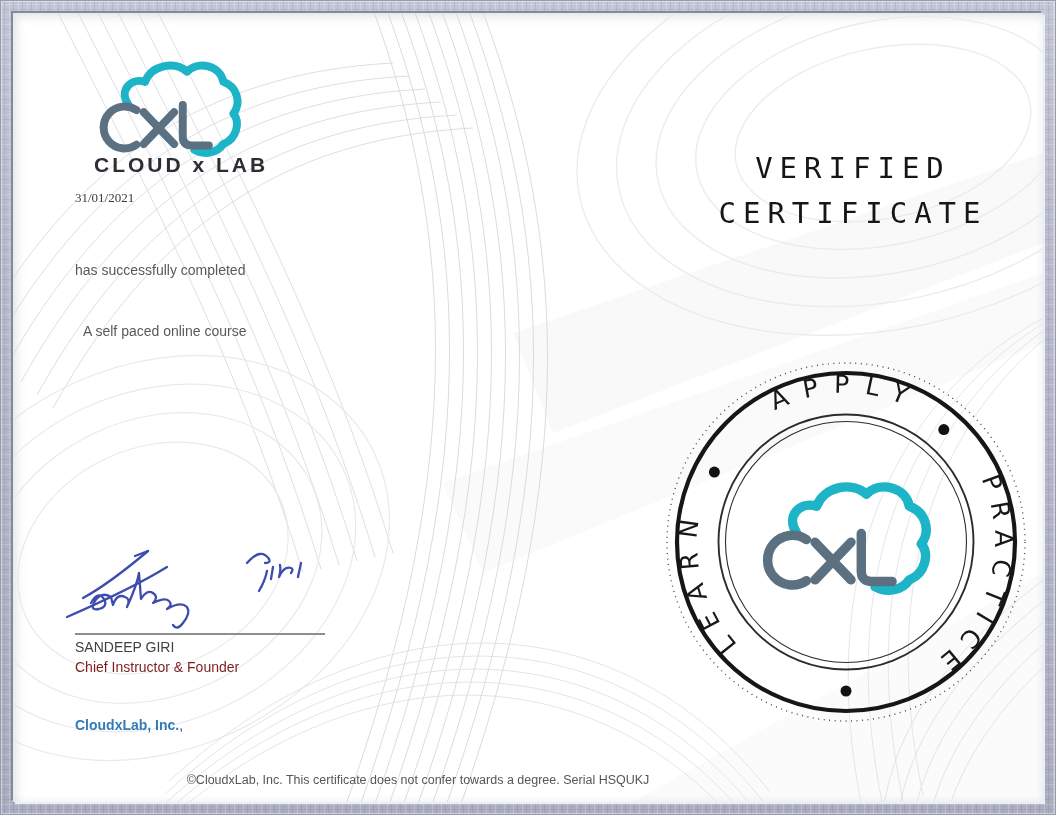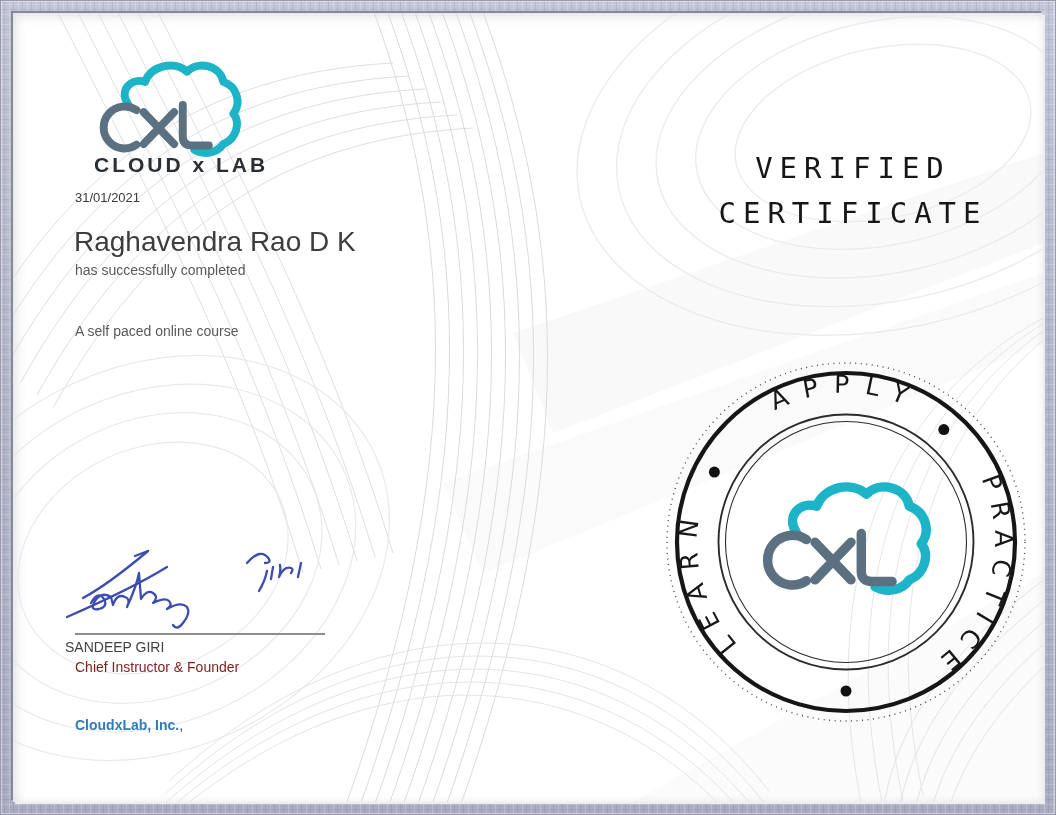--- a/index.html
+++ b/index.html
@@ -14,33 +14,33 @@
   }
   .paper{
     position:absolute;inset:13px;background:#ffffff;overflow:hidden;
     box-shadow:-2px -2px 0 #868a98, 2px 2px 0 #eceef5,
                inset 4px 4px 10px rgba(96,99,118,.16),
                inset -2px -2px 6px rgba(96,99,118,.06);
   }
   .bg-art{position:absolute;inset:0;width:100%;height:100%;}
   .abs{position:absolute;}
   .brand-text{left:81px;top:140px;font-size:21px;font-weight:bold;letter-spacing:3px;color:#2b2e33;}
-  .date{left:62px;top:177px;font-size:13px;color:#3a3a3a;}
+  .date{left:62px;top:177px;font-size:13px;color:#3a3a3a;font-family:Liberation Serif, serif;}
   .recipient{left:61px;top:213px;font-size:28px;color:#3d3d3d;}
   .sub{font-size:14px;color:#595959;}
   .completed{left:62px;top:249px;text-align:right;}
   .course{left:61px;top:272px;font-size:27px;color:#3d3d3d;}
-  .course-type{left:62px;top:310px;}
+  .course-type{left:70px;top:310px;}
   .verified{
     left:620px;top:133px;width:440px;text-align:center;
     font-family:"DejaVu Sans Mono", monospace;font-size:29px;line-height:45px;
     letter-spacing:7px;color:#161616;font-weight:500;white-space:nowrap;
   }
   .sig-line{left:62px;top:620px;width:250px;height:2px;background:#8e8e8e;}
-  .sig-name{left:52px;top:626px;font-size:14px;color:#414141;}
+  .sig-name{left:62px;top:626px;font-size:14px;color:#414141;}
   .sig-role{left:62px;top:646px;font-size:14px;color:#7f1d1d;}
   .sig-company{left:62px;top:666px;font-size:14px;color:#414141;margin-top:38px;}
   .sig-company a{color:#337ab7;font-weight:bold;text-decoration:none;}
   .footer{left:80px;top:760px;width:650px;text-align:center;font-size:12.5px;color:#565656;}
   .seal-word{font-family:"DejaVu Sans", sans-serif;font-size:25px;fill:#171717;}
 </style>
 </head>
 <body>
 
 <div class="stage">
@@ -139,21 +139,20 @@
         </symbol>
       </defs>
     </svg>
 
     <svg class="abs" style="left:80px;top:44px" width="152" height="109" viewBox="0 0 210 150">
       <use href="#cxl-logo" width="210" height="150"></use>
     </svg>
     <div class="abs brand-text">CLOUD x LAB</div>
 
     <div class="abs date">31/01/2021</div>
-    <div class="abs recipient">Raghavendra Rao D K</div>
     <div class="abs sub completed">has successfully completed</div>
     <div class="abs sub course-type">A self paced online course</div>
 
     <div class="abs verified">
       <div>VERIFIED</div>
       <div>CERTIFICATE</div>
     </div>
 
     <svg class="abs" style="left:646px;top:342px" width="374" height="374" viewBox="0 0 374 374">
       <defs>
@@ -186,15 +185,16 @@
         <path d="M 28,66 q 8,-14 14,-2 q 2,6 -6,8 q -10,2 -4,-8 q 6,-10 16,-4 l 2,8 q 4,-12 12,-8 q 6,2 2,10 q 10,-22 12,-34 l 2,26 q 6,-10 12,-6 q 6,4 0,10 q 12,-6 16,-2 q 4,4 -2,8 q 14,-8 20,-2 q 4,6 -4,16 q -6,8 -10,2"></path>
         <path d="M 184,26 q 14,-16 22,-4 q 2,4 -4,4 m 2,8 q -2,10 -8,20 m 14,-24 l -2,12 m 9,-14 q 1,6 -1,12 q 5,-11 12,-9 q 3,1 0,5 m 10,-10 l -3,14"></path>
       </g>
     </svg>
 
     <div class="abs sig-line"></div>
     <div class="abs sig-name">SANDEEP GIRI</div>
     <div class="abs sig-role">Chief Instructor &amp; Founder</div>
     <div class="abs sig-company"><a href="#">CloudxLab, Inc.</a><span>,</span></div>
 
+    <div class="abs footer">©CloudxLab, Inc. This certificate does not confer towards a degree. Serial HSQUKJ</div>
 
   </div>
 </div>
 
 </body></html>

